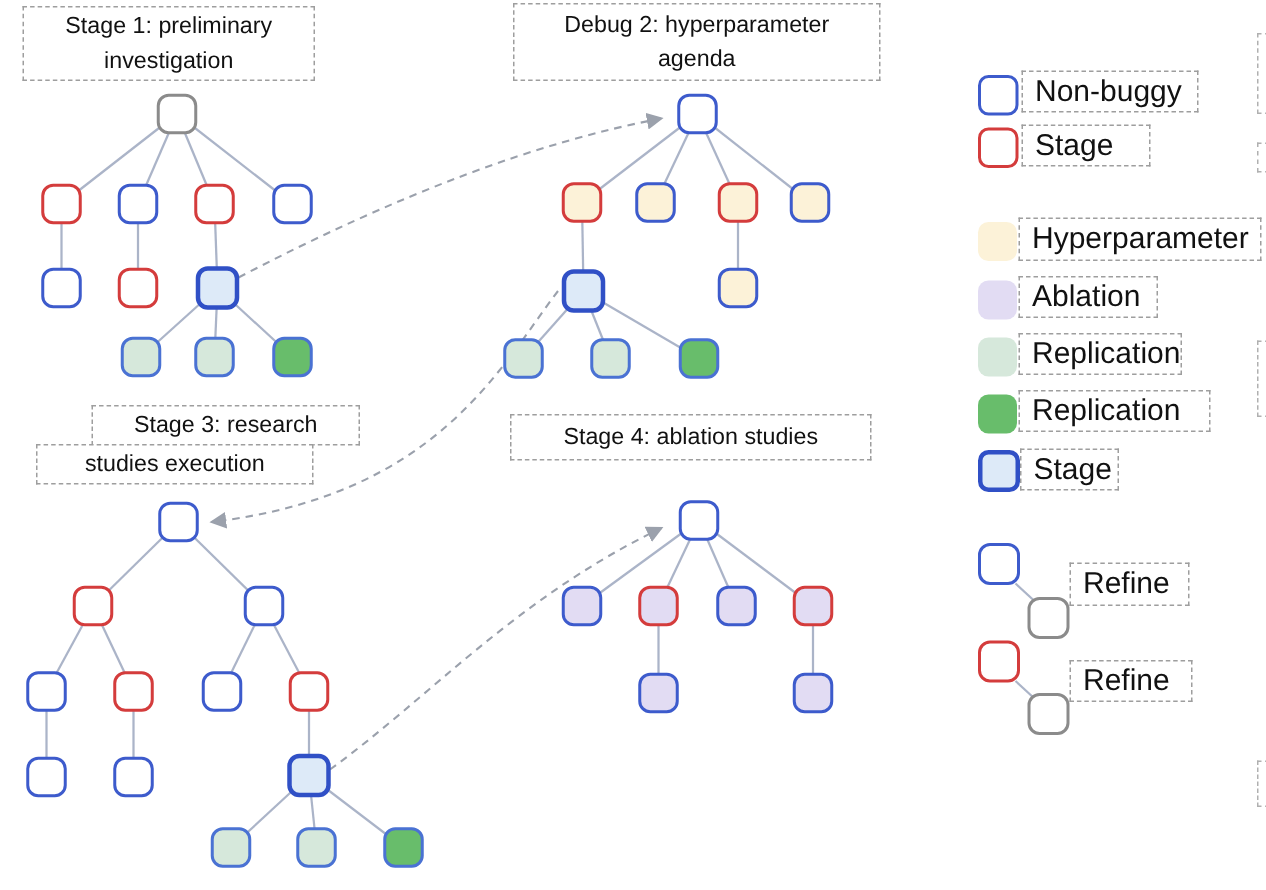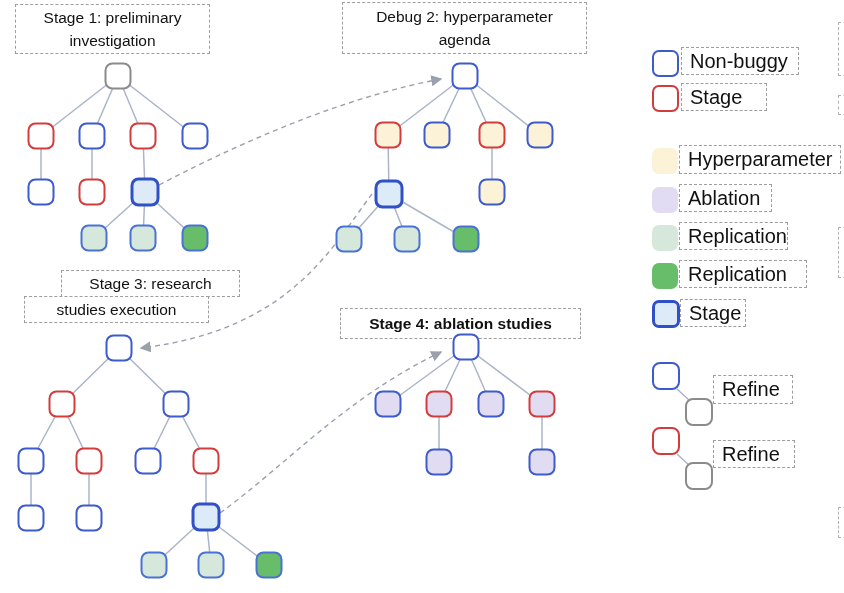--- a/index.html
+++ b/index.html
@@ -139,21 +139,21 @@
       <div class="tree-node" style="left: 31px; top: 461px; width: 27px; height: 27px; background: rgb(255, 255, 255); border: 2px solid rgb(61, 91, 204);"></div>
       <div class="tree-node" style="left: 89px; top: 461px; width: 27px; height: 27px; background: rgb(255, 255, 255); border: 2px solid rgb(212, 60, 60);"></div>
       <div class="tree-node" style="left: 148px; top: 461px; width: 27px; height: 27px; background: rgb(255, 255, 255); border: 2px solid rgb(61, 91, 204);"></div>
       <div class="tree-node" style="left: 206px; top: 461px; width: 27px; height: 27px; background: rgb(255, 255, 255); border: 2px solid rgb(212, 60, 60);"></div>
       <div class="tree-node" style="left: 31px; top: 518px; width: 27px; height: 27px; background: rgb(255, 255, 255); border: 2px solid rgb(61, 91, 204);"></div>
       <div class="tree-node" style="left: 89px; top: 518px; width: 27px; height: 27px; background: rgb(255, 255, 255); border: 2px solid rgb(61, 91, 204);"></div>
       <div class="tree-node" style="left: 206px; top: 517px; width: 29px; height: 29px; background: rgb(221, 234, 248); border: 3px solid rgb(48, 80, 198);"></div>
       <div class="tree-node" style="left: 154px; top: 565px; width: 27px; height: 27px; background: rgb(214, 232, 219); border: 2px solid rgb(74, 114, 211);"></div>
       <div class="tree-node" style="left: 211px; top: 565px; width: 27px; height: 27px; background: rgb(214, 232, 219); border: 2px solid rgb(74, 114, 211);"></div>
       <div class="tree-node" style="left: 269px; top: 565px; width: 27px; height: 27px; background: rgb(104, 189, 107); border: 2px solid rgb(74, 114, 211);"></div>
-      <div class="stage-title" style="left: 340px; top: 308px; width: 241px; height: 31px; font-weight: bold;">
+      <div class="stage-title" style="left: 340px; top: 276px; width: 241px; height: 31px;">
         <div>Stage 4: ablation studies</div>
       </div>
       <div class="tree-node" style="left: 466px; top: 347px; width: 27px; height: 27px; background: rgb(255, 255, 255); border: 2px solid rgb(61, 91, 204);"></div>
       <div class="tree-node" style="left: 388px; top: 404px; width: 27px; height: 27px; background: rgb(226, 220, 243); border: 2px solid rgb(61, 91, 204);"></div>
       <div class="tree-node" style="left: 439px; top: 404px; width: 27px; height: 27px; background: rgb(226, 220, 243); border: 2px solid rgb(212, 60, 60);"></div>
       <div class="tree-node" style="left: 491px; top: 404px; width: 27px; height: 27px; background: rgb(226, 220, 243); border: 2px solid rgb(61, 91, 204);"></div>
       <div class="tree-node" style="left: 542px; top: 404px; width: 27px; height: 27px; background: rgb(226, 220, 243); border: 2px solid rgb(212, 60, 60);"></div>
       <div class="tree-node" style="left: 439px; top: 462px; width: 27px; height: 27px; background: rgb(226, 220, 243); border: 2px solid rgb(61, 91, 204);"></div>
       <div class="tree-node" style="left: 542px; top: 462px; width: 27px; height: 27px; background: rgb(226, 220, 243); border: 2px solid rgb(61, 91, 204);"></div>
     </div>

